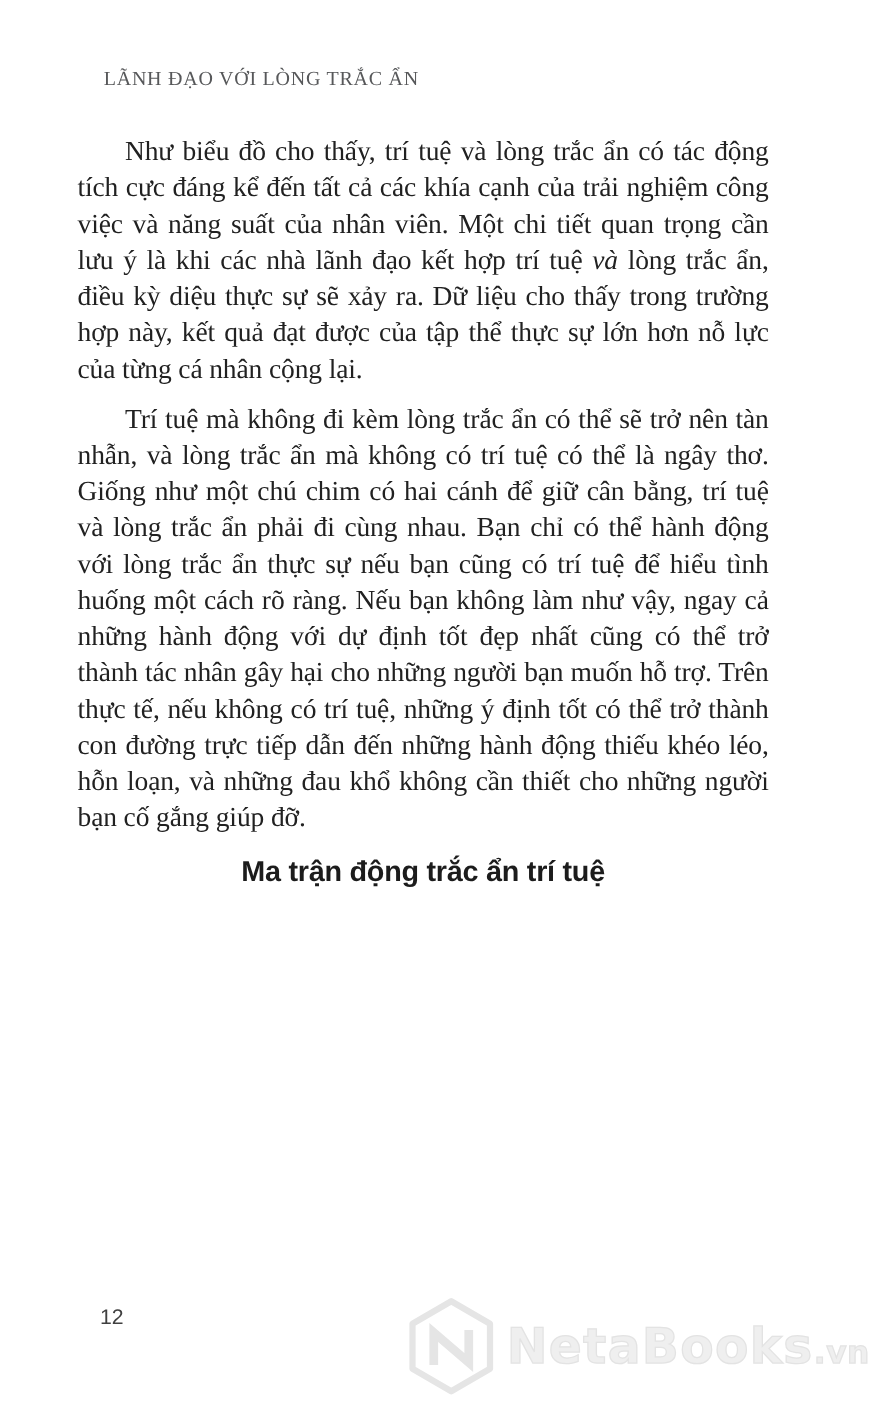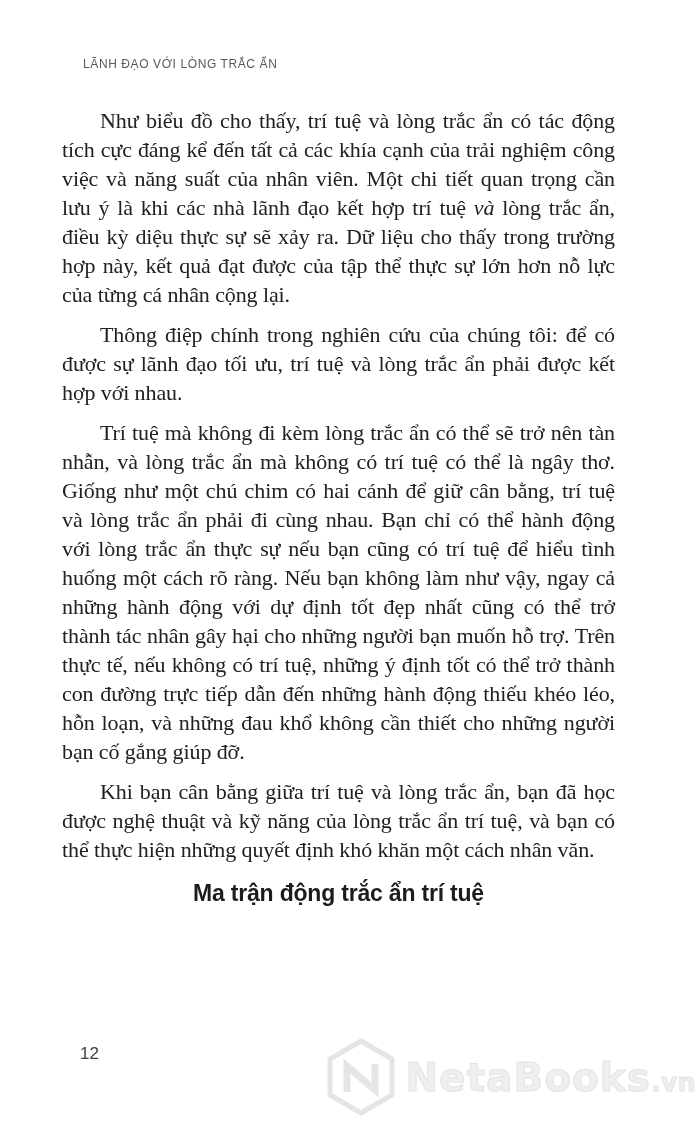--- a/index.html
+++ b/index.html
@@ -11,22 +11,22 @@
     position: relative;
     overflow: hidden;
     font-family: "Liberation Serif", "DejaVu Serif", serif;
   }
   .page {
     position: absolute;
     inset: 0;
     padding: 54px 85px 0 62px;
   }
   .running-header {
-    font-family: Liberation Sans, sans-serif;
-    font-size: 12px;
+    font-family: Liberation Serif, serif;
+    font-size: 16px;
     line-height: 20px;
     letter-spacing: 0.6px;
     color: #57585a;
     padding-left: 21px;
     margin-bottom: 32px;
   }
   .body-text p {
     font-size: 22px;
     line-height: 29px;
     color: #212121;
@@ -89,25 +89,23 @@
 <body>
 
 <div class="page">
 
   <div class="running-header">LÃNH ĐẠO VỚI LÒNG TRẮC ẨN</div>
 
   <div class="body-text">
 
     <p><span>Như biểu đồ cho thấy, trí tuệ và lòng trắc ẩn có tác động tích cực đáng kể đến tất cả các khía cạnh của trải nghiệm công việc và năng suất của nhân viên. Một chi tiết quan trọng cần lưu ý là khi các nhà lãnh đạo kết hợp trí tuệ </span><span class="em">và</span><span> lòng trắc ẩn, điều kỳ diệu thực sự sẽ xảy ra. Dữ liệu cho thấy trong trường hợp này, kết quả đạt được của tập thể thực sự lớn hơn nỗ lực của từng cá nhân cộng lại.</span></p>
 
-    <p>Thông điệp chính trong nghiên cứu của chúng tôi: để có được sự lãnh đạo tối ưu, trí tuệ và lòng trắc ẩn phải được kết hợp với nhau.</p>
 
     <p>Trí tuệ mà không đi kèm lòng trắc ẩn có thể sẽ trở nên tàn nhẫn, và lòng trắc ẩn mà không có trí tuệ có thể là ngây thơ. Giống như một chú chim có hai cánh để giữ cân bằng, trí tuệ và lòng trắc ẩn phải đi cùng nhau. Bạn chỉ có thể hành động với lòng trắc ẩn thực sự nếu bạn cũng có trí tuệ để hiểu tình huống một cách rõ ràng. Nếu bạn không làm như vậy, ngay cả những hành động với dự định tốt đẹp nhất cũng có thể trở thành tác nhân gây hại cho những người bạn muốn hỗ trợ. Trên thực tế, nếu không có trí tuệ, những ý định tốt có thể trở thành con đường trực tiếp dẫn đến những hành động thiếu khéo léo, hỗn loạn, và những đau khổ không cần thiết cho những người bạn cố gắng giúp đỡ.</p>
 
-    <p>Khi bạn cân bằng giữa trí tuệ và lòng trắc ẩn, bạn đã học được nghệ thuật và kỹ năng của lòng trắc ẩn trí tuệ, và bạn có thể thực hiện những quyết định khó khăn một cách nhân văn.</p>
 
     <h2 class="section-heading">Ma trận động trắc ẩn trí tuệ</h2>
 
 
   </div>
 
   <div class="page-number">12</div>
 
   <div class="watermark">
     <span>

